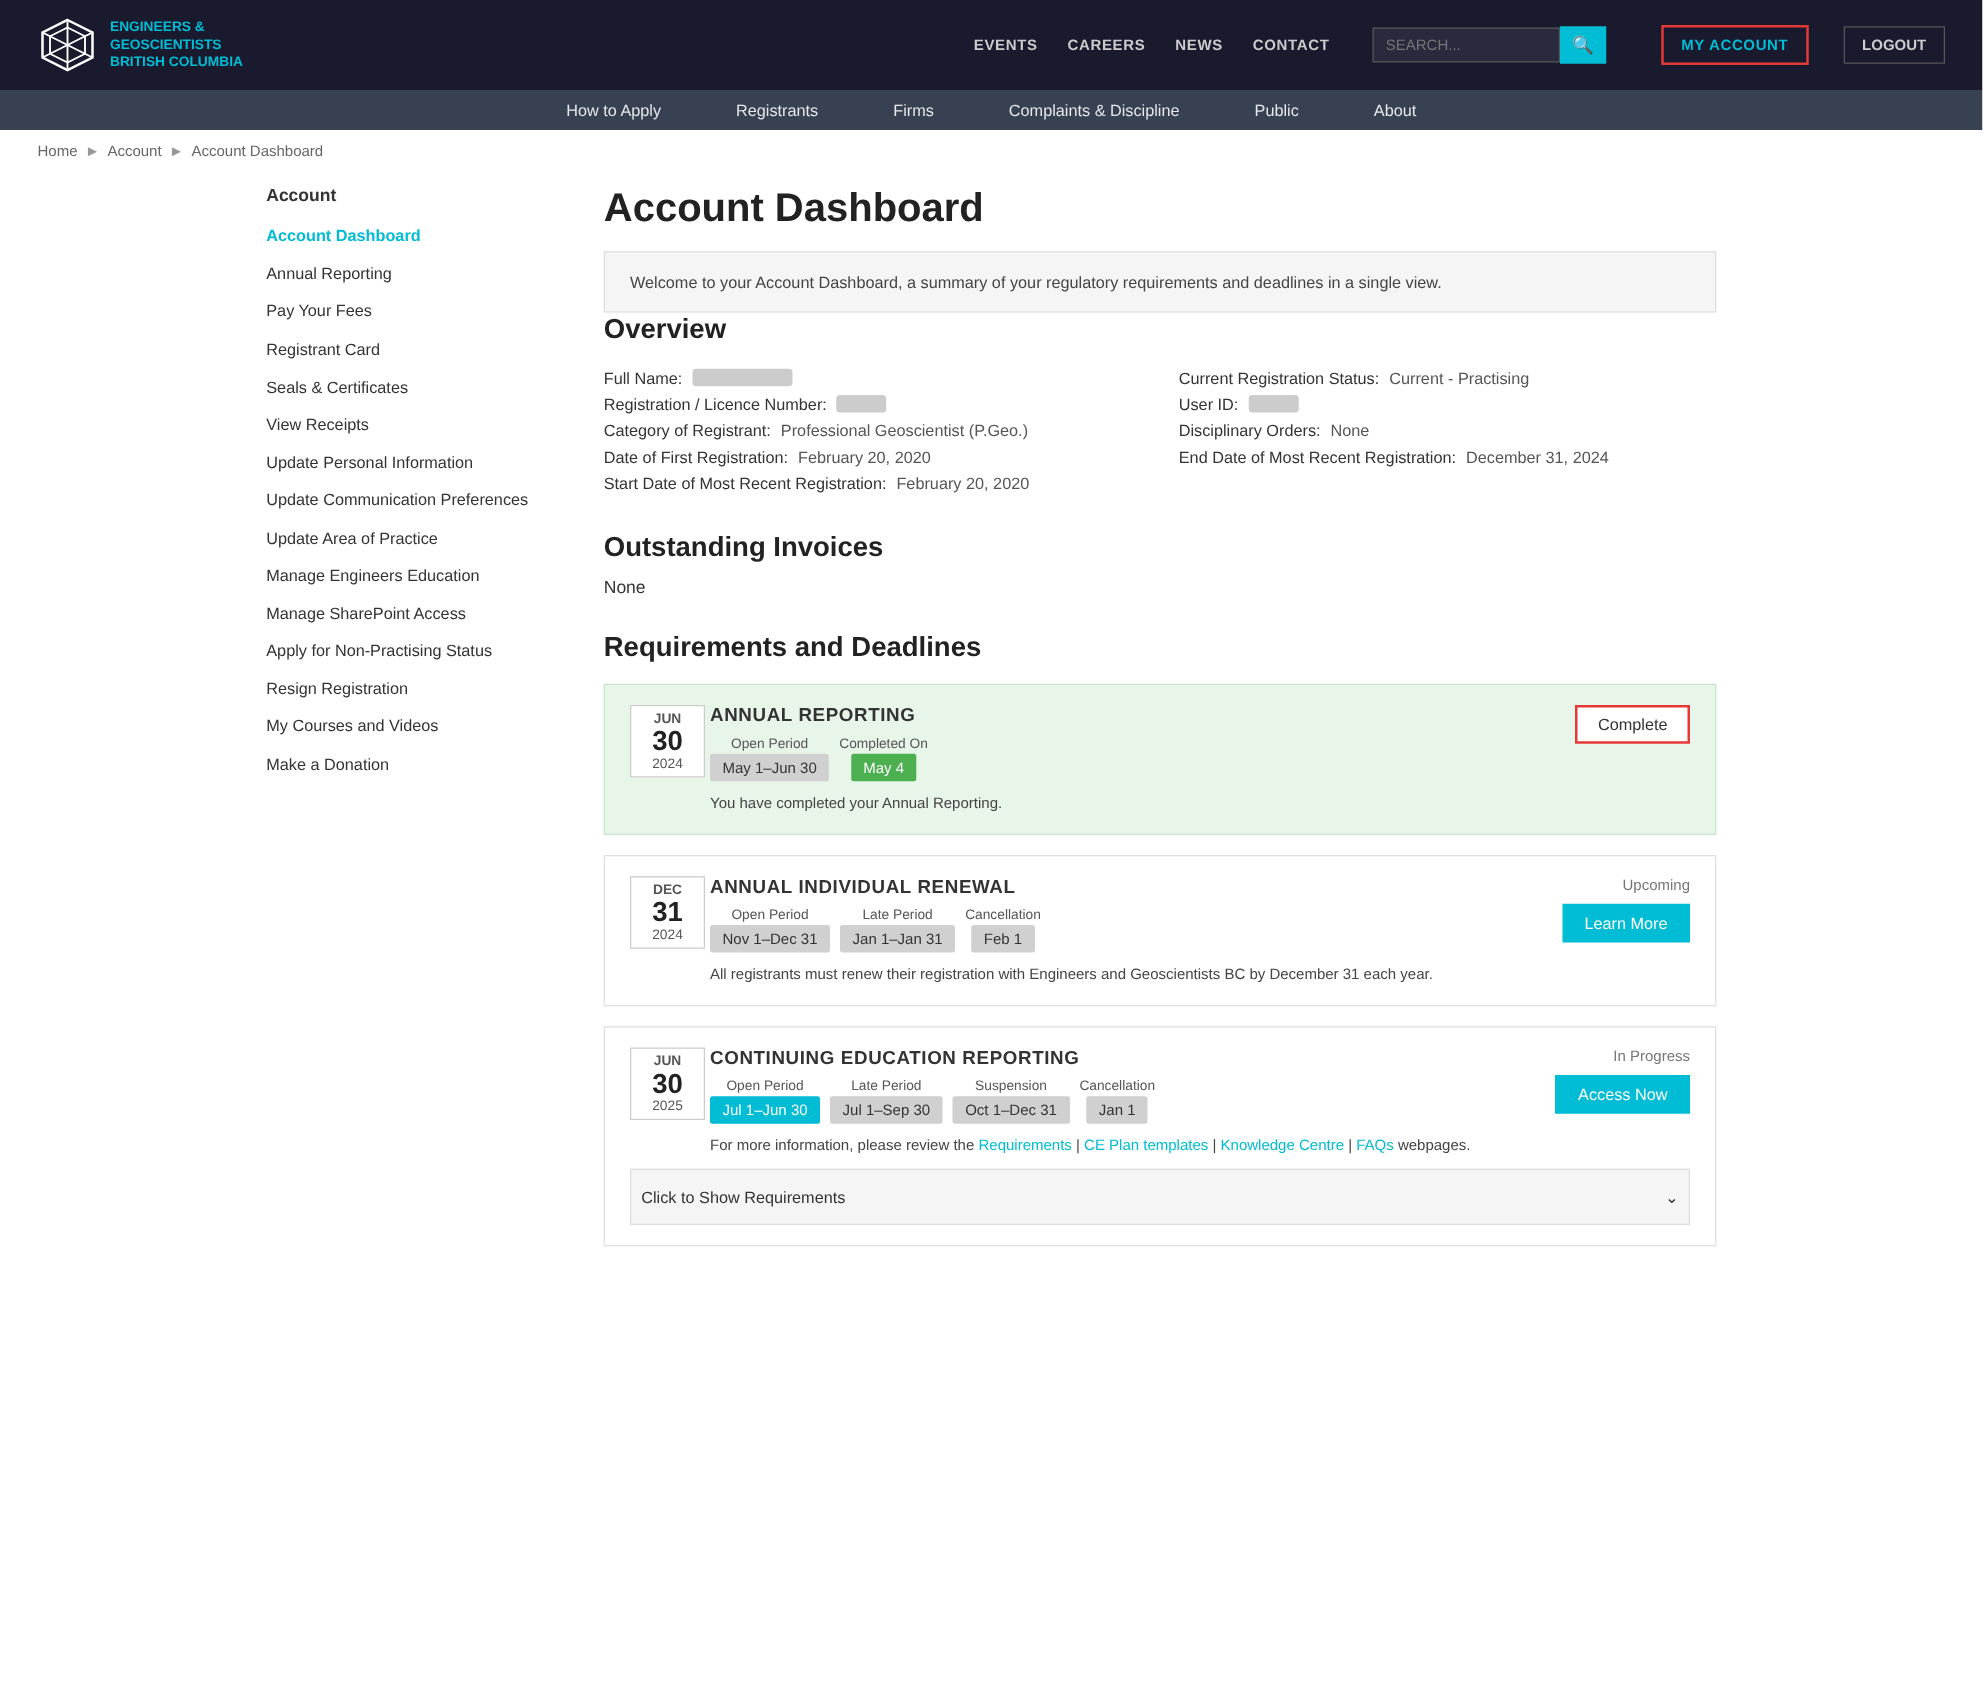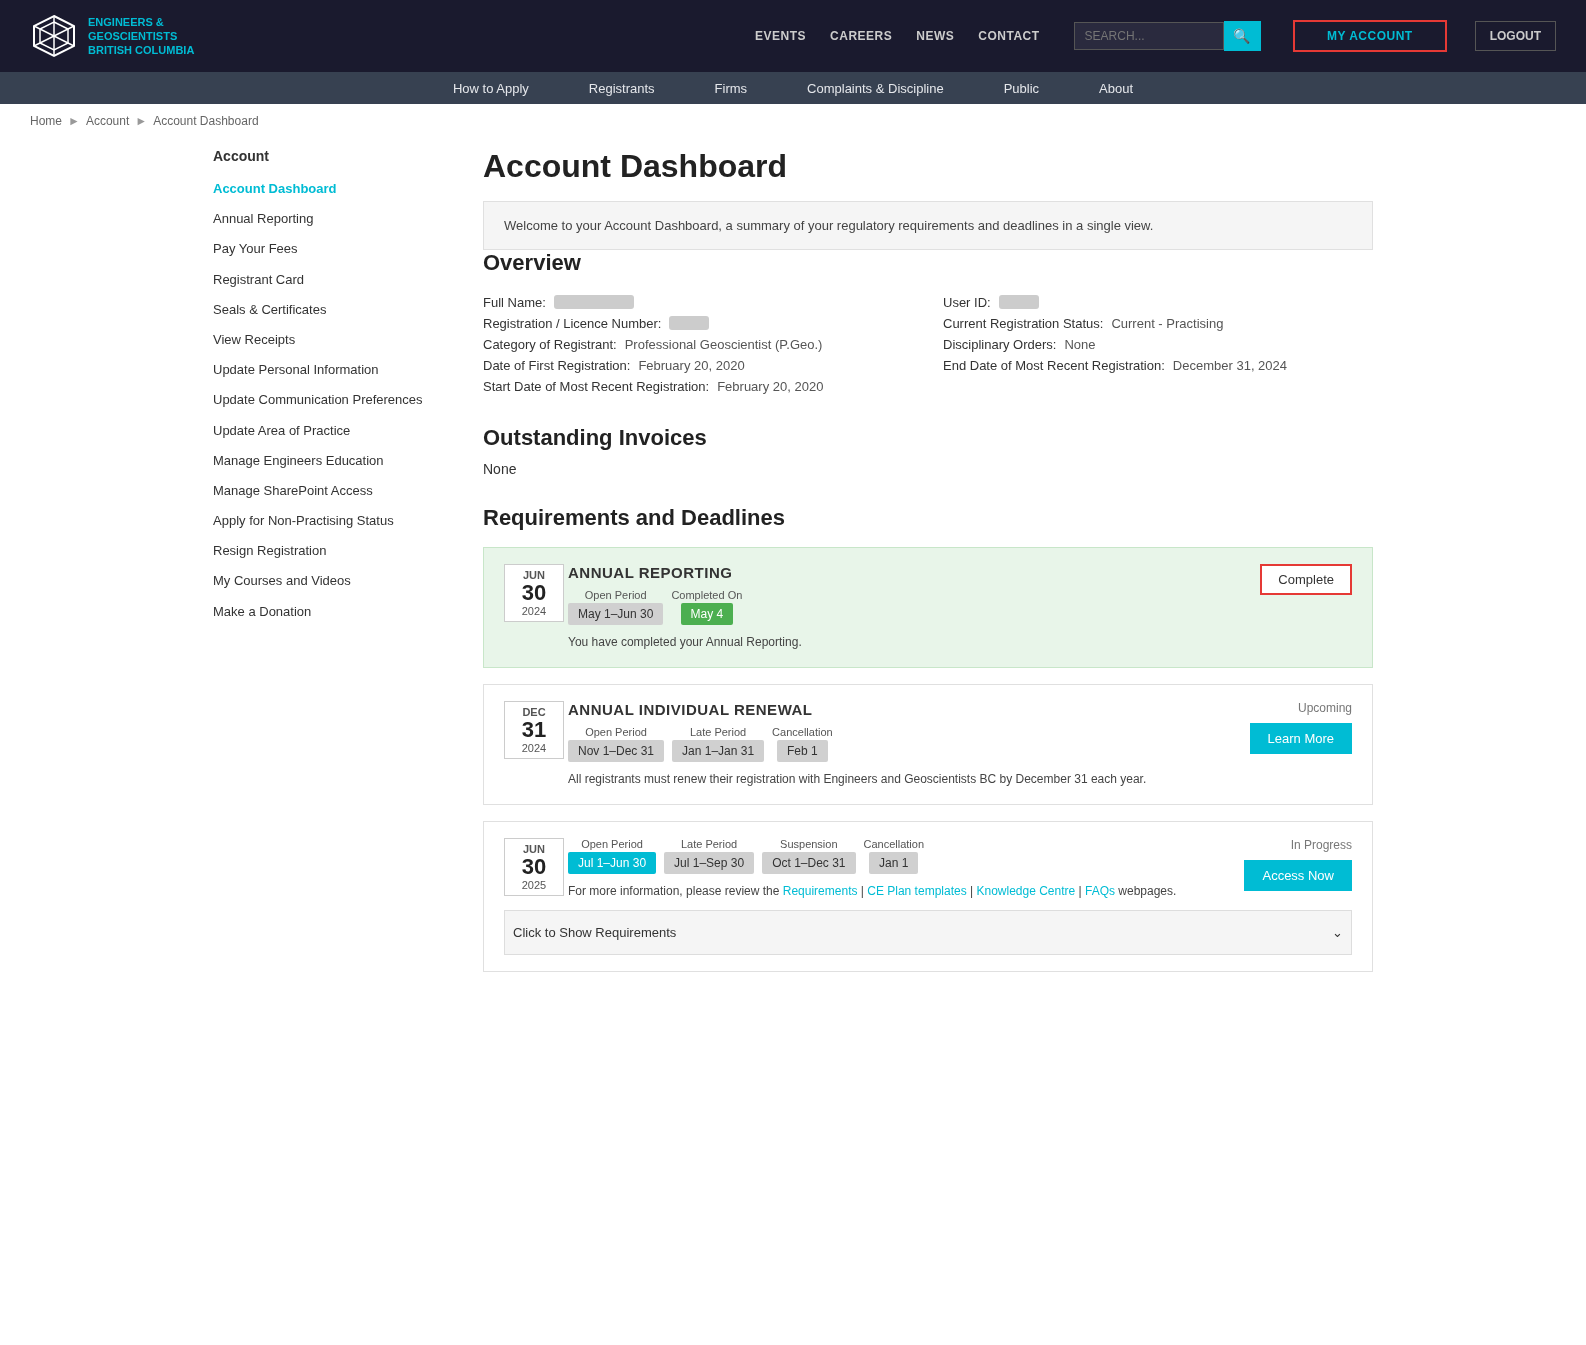--- a/index.html
+++ b/index.html
@@ -64,27 +64,27 @@
       border: none;
       padding: 7px 10px;
       cursor: pointer;
       color: white;
       font-size: 14px;
     }
     .my-account-btn {
       border: 2px solid #e53935;
       color: #00bcd4;
       background: transparent;
-      padding: 7px 32px;
+      padding: 7px 14px;
       font-size: 12px;
       font-weight: bold;
       cursor: pointer;
       text-transform: uppercase;
       letter-spacing: 0.5px;
-      margin-left: 8px;
+      margin-left: 20px;
     }
     .logout-btn {
       border: 1px solid #555;
       color: #ccc;
       background: transparent;
       padding: 7px 14px;
       font-size: 12px;
       font-weight: bold;
       cursor: pointer;
       text-transform: uppercase;
@@ -476,26 +476,26 @@
           <span class="overview-value">February 20, 2020</span>
         </div>
         <div class="overview-row">
           <span class="overview-label">Start Date of Most Recent Registration:</span>
           <span class="overview-value">February 20, 2020</span>
         </div>
       </div>
 
       <div>
         <div class="overview-row">
+          <span class="overview-label">Current Registration Status:</span>
+          <span class="overview-value">Current - Practising</span>
+        </div>
+        <div class="overview-row">
           <span class="overview-label">User ID:</span>
           <span class="blurred-sm">&nbsp;&nbsp;&nbsp;&nbsp;&nbsp;</span>
-        </div>
-        <div class="overview-row">
-          <span class="overview-label">Current Registration Status:</span>
-          <span class="overview-value">Current - Practising</span>
         </div>
         <div class="overview-row">
           <span class="overview-label">Disciplinary Orders:</span>
           <span class="overview-value">None</span>
         </div>
         <div class="overview-row">
           <span class="overview-label">End Date of Most Recent Registration:</span>
           <span class="overview-value">December 31, 2024</span>
         </div>
       </div>
@@ -569,20 +569,21 @@
       </div>
 
       <div class="req-card">
         <div class="req-header">
           <div class="date-block">
             <span class="date-month">JUN</span>
             <span class="date-day">30</span>
             <span class="date-year">2025</span>
           </div>
           <div class="req-info">
+            <div class="req-title">CONTINUING EDUCATION REPORTING</div>
             <div class="req-periods-row">
               <div class="period-col">
                 <span class="period-label">Open Period</span>
                 <span class="period-tag cyan">Jul 1–Jun 30</span>
               </div>
               <div class="period-col">
                 <span class="period-label">Late Period</span>
                 <span class="period-tag">Jul 1–Sep 30</span>
               </div>
               <div class="period-col">

